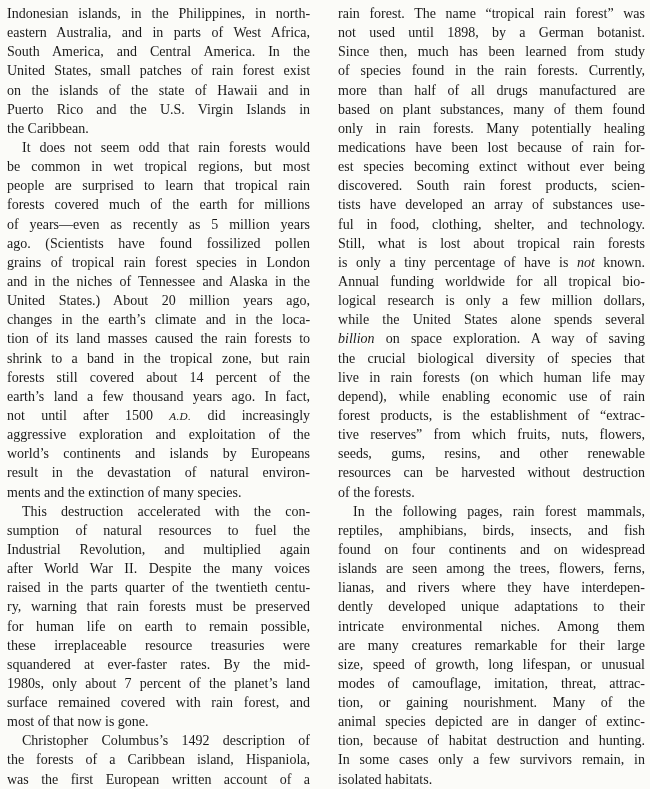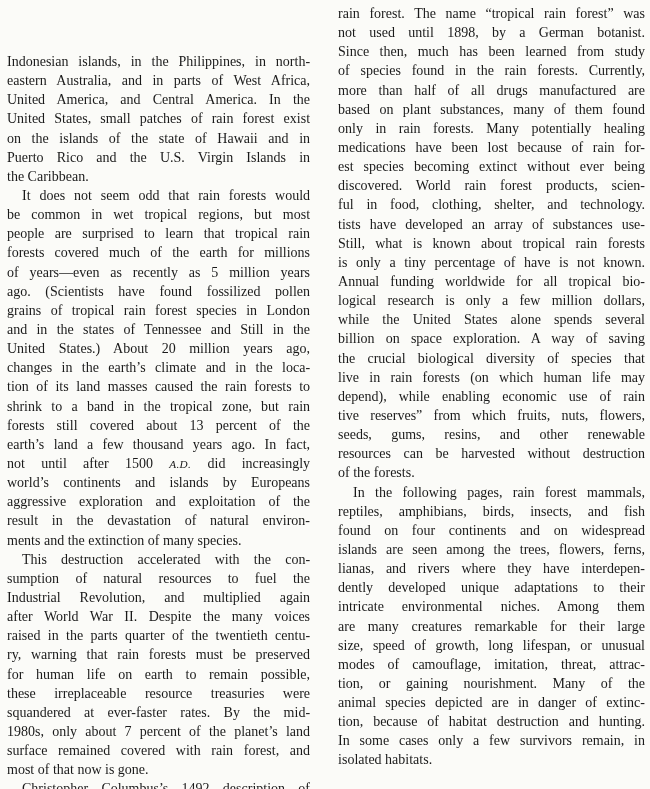--- a/index.html
+++ b/index.html
@@ -19,70 +19,70 @@
     width: 650px;
     height: 789px;
     padding: 4px 5px 0 7px;
     display: flex;
     gap: 12px;
   }
   .column {
     font-size: 14px;
     line-height: 19.15px;
   }
-  .col-left  { width: 311px; margin-top: 48px; }
+  .col-left  { width: 311px; }
   .col-right { width: 315px; margin-left: 16px; }
   .paragraph { margin: 0; }
   .line {
     height: 19.15px;
     overflow: hidden;
     text-align: justify;
     text-align-last: justify;
   }
   .line.lastline {
     text-align-last: left;
   }
   .line.indent {
     text-indent: 15px;
   }
-  .it { }
+  .it { font-style: italic; }
   .sc { font-size: 0.8em; letter-spacing: 0.4px; font-style: italic; }
 </style>
 </head>
 <body>
 
 <div class="page">
   <div class="column col-left">
       <div class="paragraph">
         <div class="line"><span>Indonesian islands, in the Philippines, in north-</span></div>
         <div class="line"><span>eastern Australia, and in parts of West Africa,</span></div>
-        <div class="line"><span>United America, and Central America. In the</span></div>
+        <div class="line"><span>South America, and Central America. In the</span></div>
         <div class="line"><span>United States, small patches of rain forest exist</span></div>
         <div class="line"><span>on the islands of the state of Hawaii and in</span></div>
         <div class="line"><span>Puerto Rico and the U.S. Virgin Islands in</span></div>
         <div class="line lastline"><span>the Caribbean.</span></div>
       </div>
       <div class="paragraph">
         <div class="line indent"><span>It does not seem odd that rain forests would</span></div>
         <div class="line"><span>be common in wet tropical regions, but most</span></div>
         <div class="line"><span>people are surprised to learn that tropical rain</span></div>
         <div class="line"><span>forests covered much of the earth for millions</span></div>
         <div class="line"><span>of years—even as recently as 5 million years</span></div>
         <div class="line"><span>ago. (Scientists have found fossilized pollen</span></div>
         <div class="line"><span>grains of tropical rain forest species in London</span></div>
-        <div class="line"><span>and in the states of Tennessee and Still in the</span></div>
+        <div class="line"><span>and in the niches of Tennessee and Alaska in the</span></div>
         <div class="line"><span>United States.) About 20 million years ago,</span></div>
         <div class="line"><span>changes in the earth’s climate and in the loca-</span></div>
         <div class="line"><span>tion of its land masses caused the rain forests to</span></div>
         <div class="line"><span>shrink to a band in the tropical zone, but rain</span></div>
-        <div class="line"><span>forests still covered about 13 percent of the</span></div>
+        <div class="line"><span>forests still covered about 14 percent of the</span></div>
         <div class="line"><span>earth’s land a few thousand years ago. In fact,</span></div>
         <div class="line"><span>not until after 1500 </span><span class="sc">A.D.</span><span> did increasingly</span></div>
+        <div class="line"><span>aggressive exploration and exploitation of the</span></div>
         <div class="line"><span>world’s continents and islands by Europeans</span></div>
-        <div class="line"><span>aggressive exploration and exploitation of the</span></div>
         <div class="line"><span>result in the devastation of natural environ-</span></div>
         <div class="line lastline"><span>ments and the extinction of many species.</span></div>
       </div>
       <div class="paragraph">
         <div class="line indent"><span>This destruction accelerated with the con-</span></div>
         <div class="line"><span>sumption of natural resources to fuel the</span></div>
         <div class="line"><span>Industrial Revolution, and multiplied again</span></div>
         <div class="line"><span>after World War II. Despite the many voices</span></div>
         <div class="line"><span>raised in the parts quarter of the twentieth centu-</span></div>
         <div class="line"><span>ry, warning that rain forests must be preserved</span></div>
@@ -103,32 +103,33 @@
       <div class="paragraph">
         <div class="line"><span>rain forest. The name “tropical rain forest” was</span></div>
         <div class="line"><span>not used until 1898, by a German botanist.</span></div>
         <div class="line"><span>Since then, much has been learned from study</span></div>
         <div class="line"><span>of species found in the rain forests. Currently,</span></div>
         <div class="line"><span>more than half of all drugs manufactured are</span></div>
         <div class="line"><span>based on plant substances, many of them found</span></div>
         <div class="line"><span>only in rain forests. Many potentially healing</span></div>
         <div class="line"><span>medications have been lost because of rain for-</span></div>
         <div class="line"><span>est species becoming extinct without ever being</span></div>
-        <div class="line"><span>discovered. World rain forest products, scien-</span></div>
+        <div class="line"><span>discovered. South rain forest products, scien-</span></div>
+        <div class="line"><span>tists have developed an array of substances use-</span></div>
         <div class="line"><span>ful in food, clothing, shelter, and technology.</span></div>
-        <div class="line"><span>tists have developed an array of substances use-</span></div>
-        <div class="line"><span>Still, what is known about tropical rain forests</span></div>
+        <div class="line"><span>Still, what is lost about tropical rain forests</span></div>
         <div class="line"><span>is only a tiny percentage of have is </span><span class="it">not</span><span> known.</span></div>
         <div class="line"><span>Annual funding worldwide for all tropical bio-</span></div>
         <div class="line"><span>logical research is only a few million dollars,</span></div>
         <div class="line"><span>while the United States alone spends several</span></div>
         <div class="line"><span class="it">billion</span><span> on space exploration. A way of saving</span></div>
         <div class="line"><span>the crucial biological diversity of species that</span></div>
         <div class="line"><span>live in rain forests (on which human life may</span></div>
         <div class="line"><span>depend), while enabling economic use of rain</span></div>
+        <div class="line"><span>forest products, is the establishment of “extrac-</span></div>
         <div class="line"><span>tive reserves” from which fruits, nuts, flowers,</span></div>
         <div class="line"><span>seeds, gums, resins, and other renewable</span></div>
         <div class="line"><span>resources can be harvested without destruction</span></div>
         <div class="line lastline"><span>of the forests.</span></div>
       </div>
       <div class="paragraph">
         <div class="line indent"><span>In the following pages, rain forest mammals,</span></div>
         <div class="line"><span>reptiles, amphibians, birds, insects, and fish</span></div>
         <div class="line"><span>found on four continents and on widespread</span></div>
         <div class="line"><span>islands are seen among the trees, flowers, ferns,</span></div>

